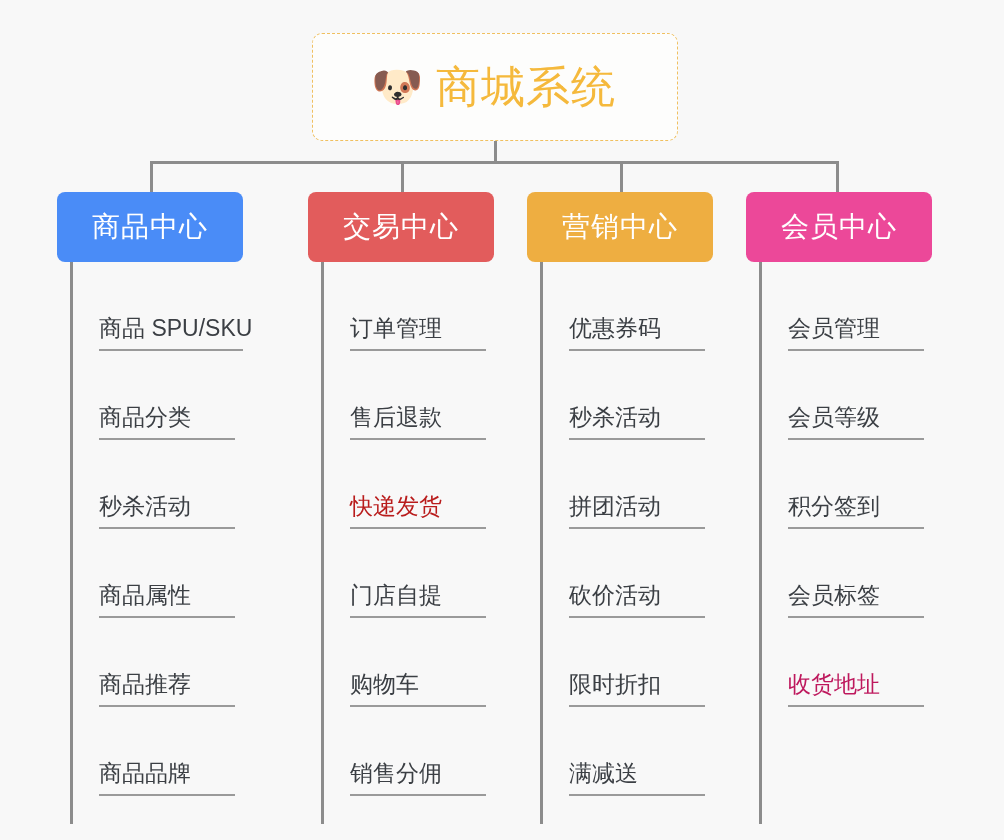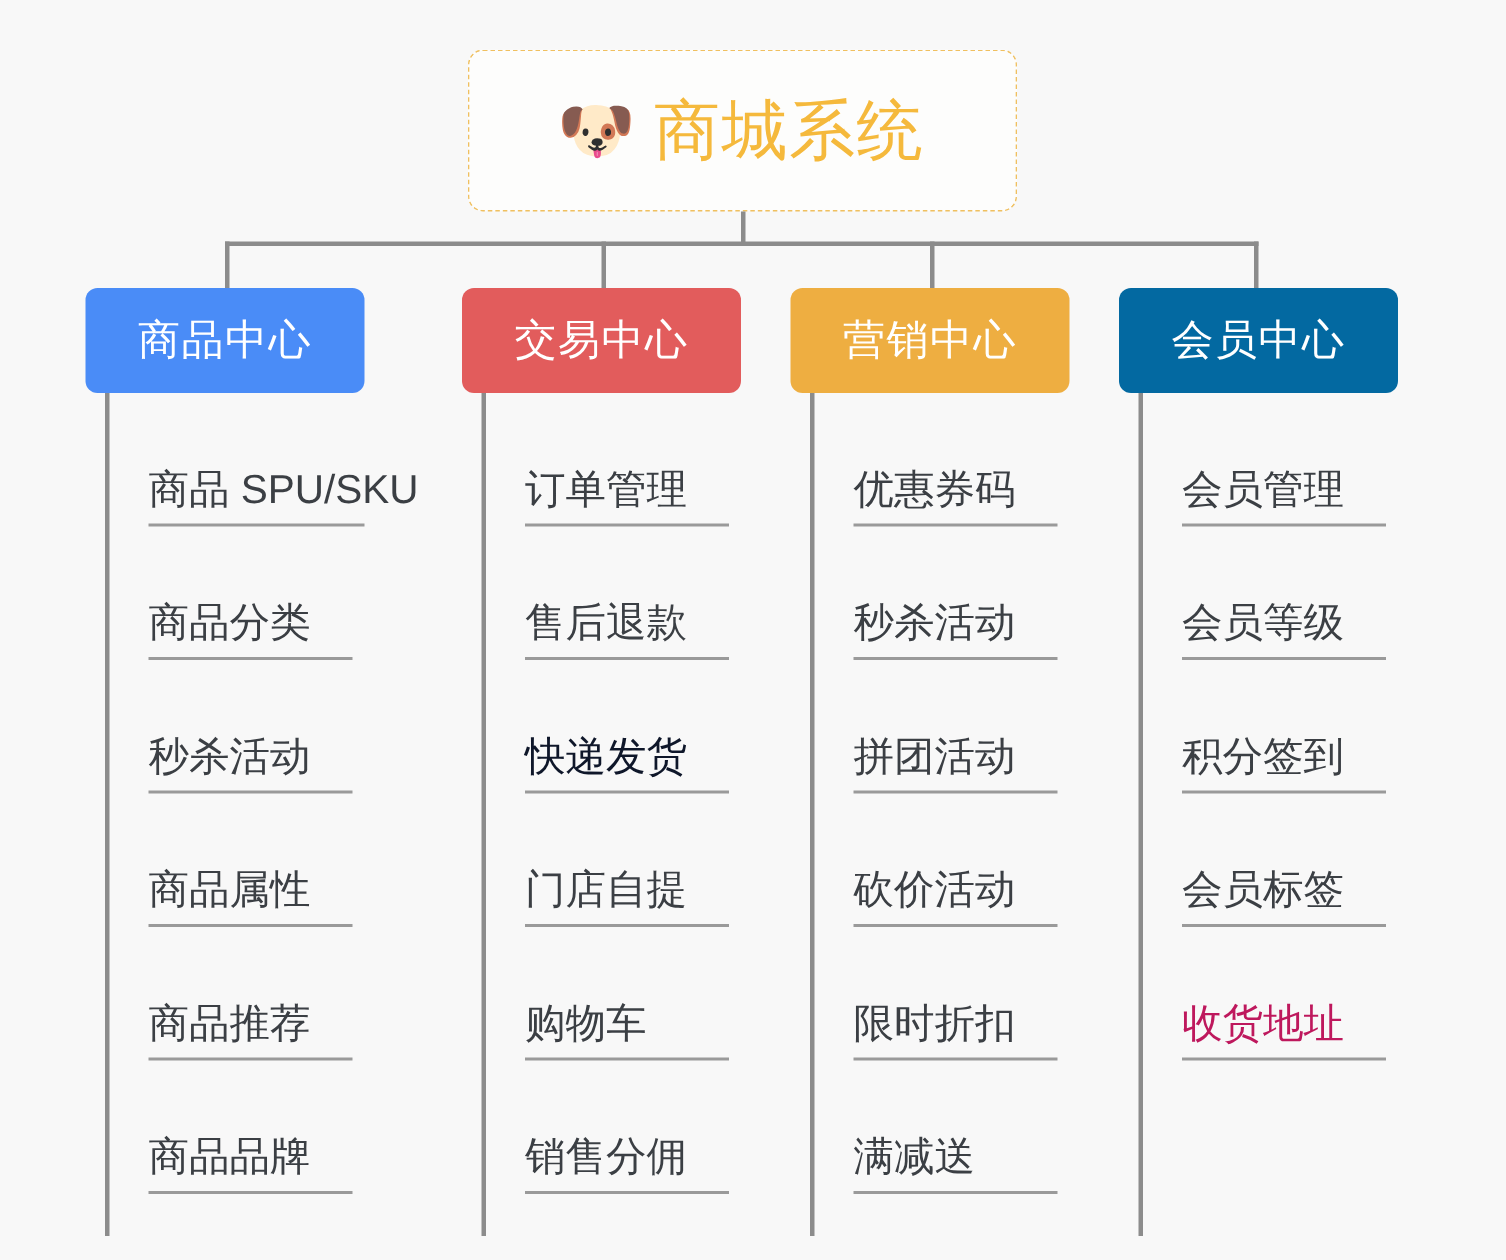--- a/index.html
+++ b/index.html
@@ -104,21 +104,21 @@
   }
   .leaf-item {
     position: relative;
     height: 89px;
     box-sizing: border-box;
     display: flex;
     align-items: flex-end;
     padding-left: 26px;
   }
   .leaf-label {
-    font-size: 27px;
+    font-size: 23px;
     color: #3b3f44;
     white-space: nowrap;
     padding-bottom: 5px;
     border-bottom: 2px solid #9a9a9a;
     min-width: 136px;
     box-sizing: border-box;
   }
   .leaf-label.wide {
     min-width: 0;
   }
@@ -171,21 +171,21 @@
       <span>交易中心</span>
     </div>
     <div class="leaf-list" style="border-left-color: rgb(140, 140, 140);">
       <div class="leaf-item">
           <span class="leaf-label" style="border-bottom-color: rgb(154, 154, 154); color: rgb(59, 63, 68);">订单管理</span>
         </div>
       <div class="leaf-item">
           <span class="leaf-label" style="border-bottom-color: rgb(154, 154, 154); color: rgb(59, 63, 68);">售后退款</span>
         </div>
       <div class="leaf-item">
-          <span class="leaf-label" style="border-bottom-color: rgb(154, 154, 154); color: #0f172a;">快递发货</span>
+          <span class="leaf-label" style="border-bottom-color: rgb(154, 154, 154); color: #b91c1c;">快递发货</span>
         </div>
       <div class="leaf-item">
           <span class="leaf-label" style="border-bottom-color: rgb(154, 154, 154); color: rgb(59, 63, 68);">门店自提</span>
         </div>
       <div class="leaf-item">
           <span class="leaf-label" style="border-bottom-color: rgb(154, 154, 154); color: rgb(59, 63, 68);">购物车</span>
         </div>
       <div class="leaf-item">
           <span class="leaf-label" style="border-bottom-color: rgb(154, 154, 154); color: rgb(59, 63, 68);">销售分佣</span>
         </div>
@@ -212,21 +212,21 @@
       <div class="leaf-item">
           <span class="leaf-label" style="border-bottom-color: rgb(154, 154, 154); color: rgb(59, 63, 68);">限时折扣</span>
         </div>
       <div class="leaf-item">
           <span class="leaf-label" style="border-bottom-color: rgb(154, 154, 154); color: rgb(59, 63, 68);">满减送</span>
         </div>
     </div>
   </div>
 
   <div class="branch" style="left:746px">
-    <div class="branch-header" style="background: #0369a1;">
+    <div class="branch-header" style="background: #ec4899;">
       <span>会员中心</span>
     </div>
     <div class="leaf-list" style="border-left-color: rgb(140, 140, 140);">
       <div class="leaf-item">
           <span class="leaf-label" style="border-bottom-color: rgb(154, 154, 154); color: rgb(59, 63, 68);">会员管理</span>
         </div>
       <div class="leaf-item">
           <span class="leaf-label" style="border-bottom-color: rgb(154, 154, 154); color: rgb(59, 63, 68);">会员等级</span>
         </div>
       <div class="leaf-item">

